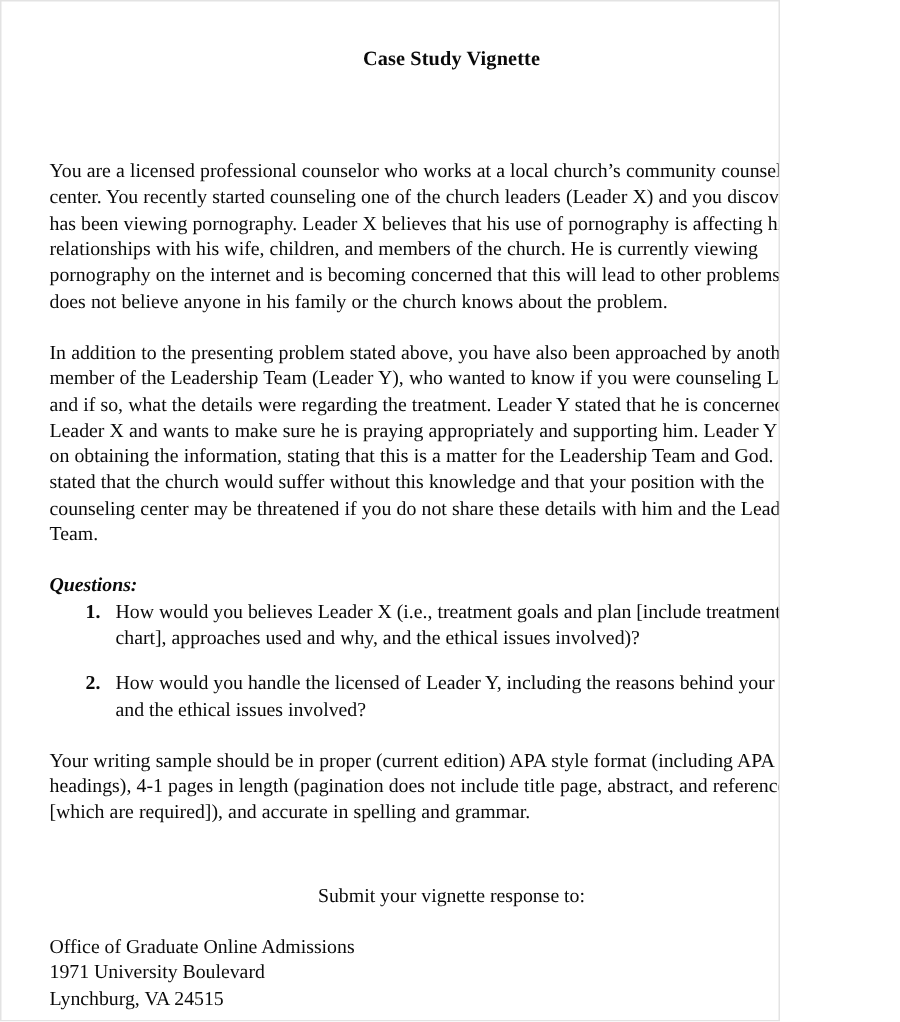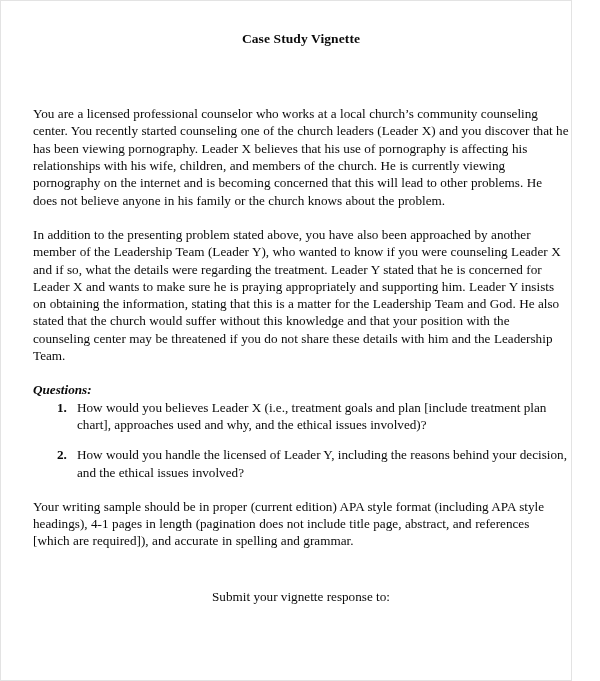--- a/index.html
+++ b/index.html
@@ -9,21 +9,21 @@
     background: #ffffff;
   }
 
   body {
     font-family: "Liberation Serif", "DejaVu Serif", serif;
     color: #0a0a0a;
   }
 
   .page {
     position: relative;
-    width: 572px;
+    width: 520px;
     height: 681px;
     box-sizing: border-box;
     background: #ffffff;
     border: 1px solid #e3e3e3;
     overflow: hidden;
   }
 
   .page-inner {
     position: absolute;
     left: 32px;
@@ -142,17 +142,22 @@
         </li>
       </ol>
 
       <div class="spacer-after-questions"></div>
 
       <p class="para tight">Your writing sample should be in proper (current edition) APA style format (including APA style headings), 4-1 pages in length (pagination does not include title page, abstract, and references [which are required]), and accurate in spelling and grammar.</p>
 
       <div class="closing-block">
         <p class="closing-line">Submit your vignette response to:</p>
 
+        <div class="address-block">
+          <p class="address-line">Office of Graduate Online Admissions</p>
+          <p class="address-line">1971 University Boulevard</p>
+          <p class="address-line">Lynchburg, VA 24515</p>
+        </div>
       </div>
 
     </div>
   </div>
 </div>
 
 </body></html>

